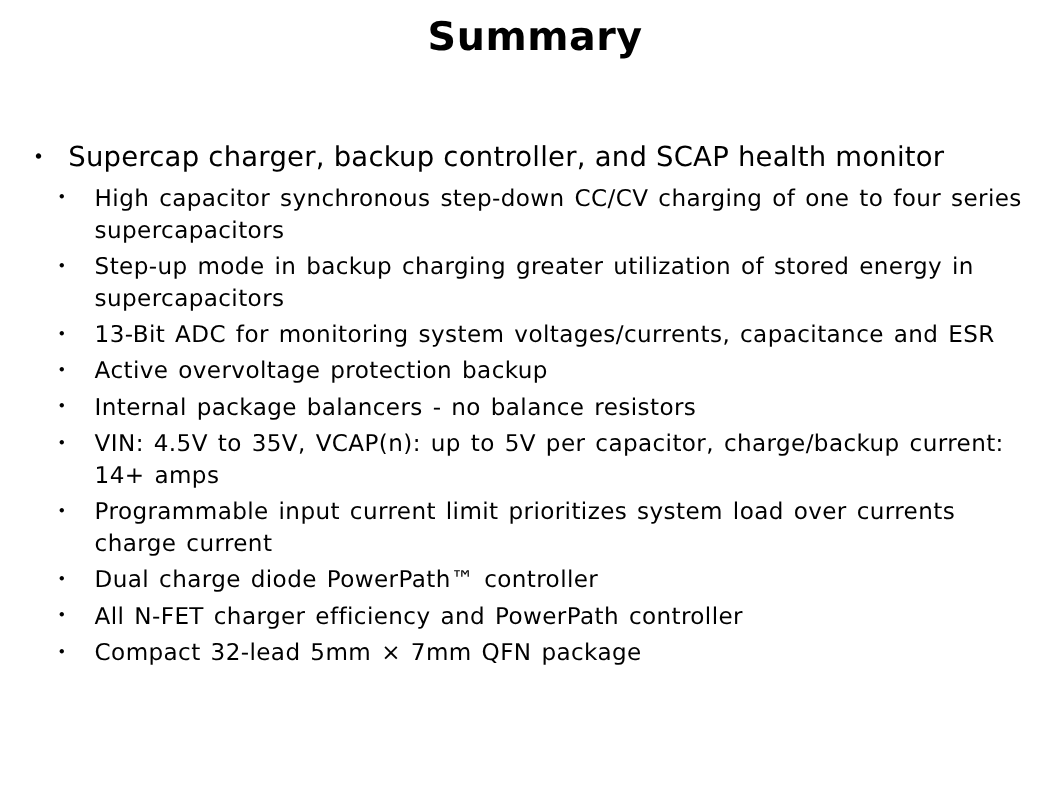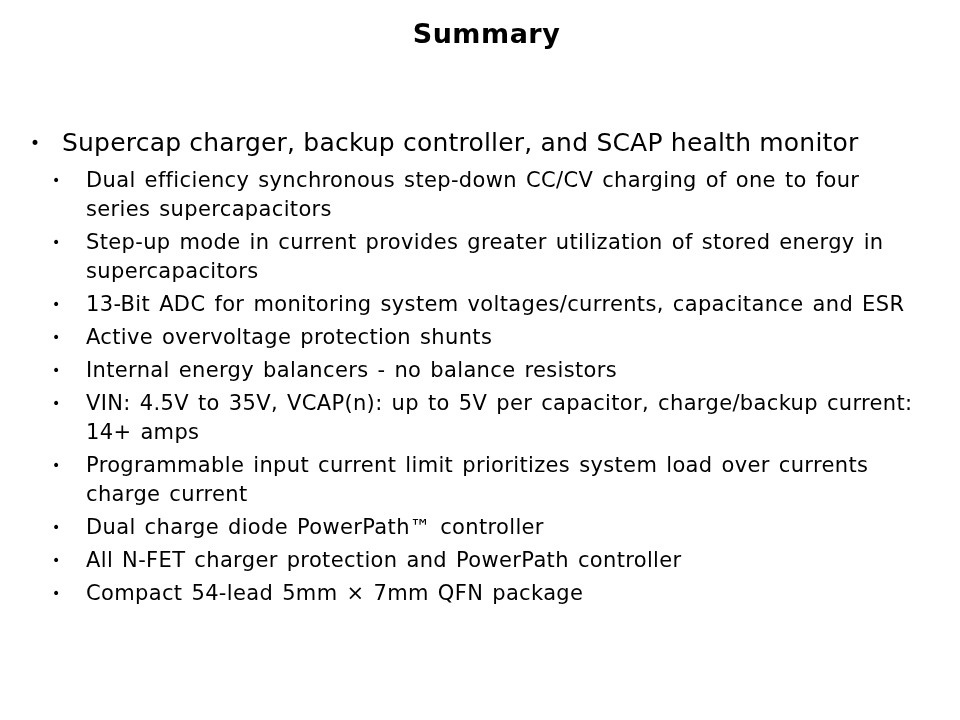--- a/index.html
+++ b/index.html
@@ -9,21 +9,21 @@
     color: #000000;
     font-family: "DejaVu Sans", "Liberation Sans", sans-serif;
     position: relative;
     overflow: hidden;
   }
   .slide { width: 960px; height: 720px; position: relative; }
 
   .slide-title {
     margin: 18px 0 0 13px;
     text-align: center;
-    font-size: 27px;
+    font-size: 36px;
     font-weight: bold;
     letter-spacing: 0.5px;
     line-height: 31px;
   }
 
   .l1-bullet {
     margin: 79px 30px 0 30px;
     display: flex;
     align-items: flex-start;
     font-size: 25px;
@@ -68,53 +68,53 @@
   <h1 class="slide-title">Summary</h1>
 
   <div class="l1-bullet">
     <span class="dot">•</span>
     <span class="txt">Supercap charger, backup controller, and SCAP health monitor</span>
   </div>
 
   <ul class="sub-list" id="sub-list">
       <li>
         <span class="dot">•</span>
-        <span class="txt">Dual efficiency synchronous step-down CC/CV charging of one to four series supercapacitors</span>
+        <span class="txt">High capacitor synchronous step-down CC/CV charging of one to four series supercapacitors</span>
       </li>
       <li>
         <span class="dot">•</span>
-        <span class="txt">Step-up mode in current provides greater utilization of stored energy in supercapacitors</span>
+        <span class="txt">Step-up mode in backup charging greater utilization of stored energy in supercapacitors</span>
       </li>
       <li>
         <span class="dot">•</span>
         <span class="txt">13-Bit ADC for monitoring system voltages/currents, capacitance and ESR</span>
       </li>
       <li>
         <span class="dot">•</span>
-        <span class="txt">Active overvoltage protection shunts</span>
+        <span class="txt">Active overvoltage protection backup</span>
       </li>
       <li>
         <span class="dot">•</span>
-        <span class="txt">Internal energy balancers - no balance resistors</span>
+        <span class="txt">Internal package balancers - no balance resistors</span>
       </li>
       <li>
         <span class="dot">•</span>
         <span class="txt">VIN: 4.5V to 35V, VCAP(n): up to 5V per capacitor, charge/backup current: 14+ amps</span>
       </li>
       <li>
         <span class="dot">•</span>
         <span class="txt">Programmable input current limit prioritizes system load over currents charge current</span>
       </li>
       <li>
         <span class="dot">•</span>
         <span class="txt">Dual charge diode PowerPath™ controller</span>
       </li>
       <li>
         <span class="dot">•</span>
-        <span class="txt">All N-FET charger protection and PowerPath controller</span>
+        <span class="txt">All N-FET charger efficiency and PowerPath controller</span>
       </li>
       <li>
         <span class="dot">•</span>
-        <span class="txt">Compact 54-lead 5mm × 7mm QFN package</span>
+        <span class="txt">Compact 32-lead 5mm × 7mm QFN package</span>
       </li>
     </ul>
 
 </div>
 
 </body></html>

